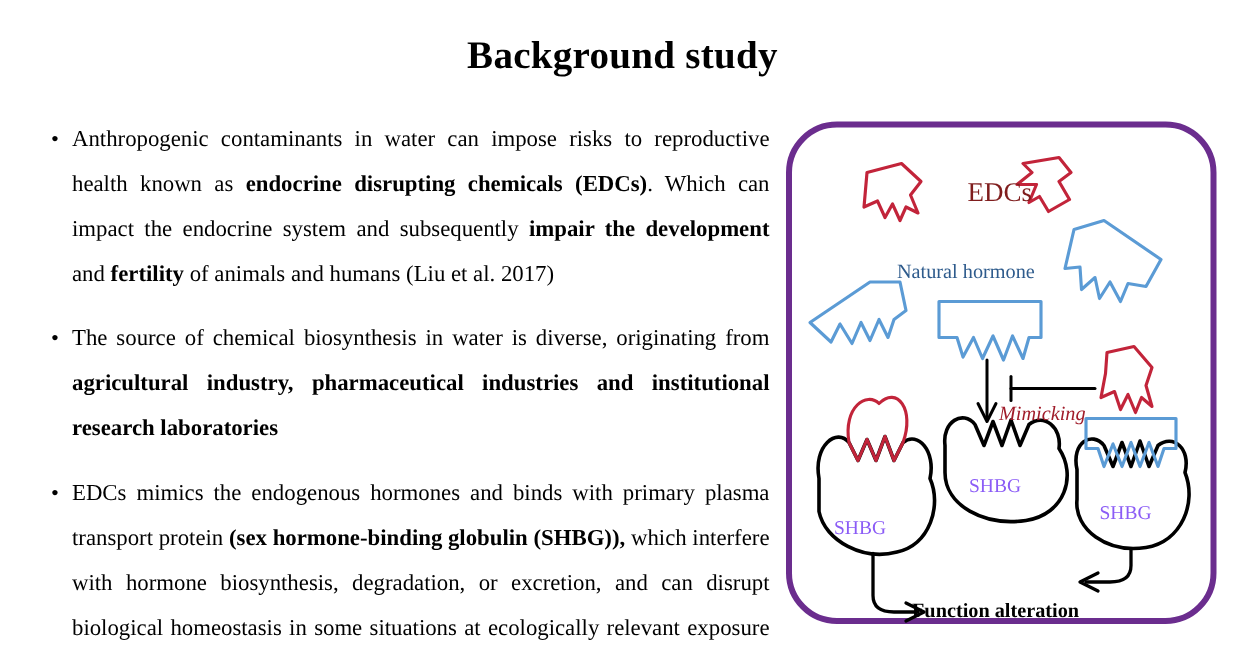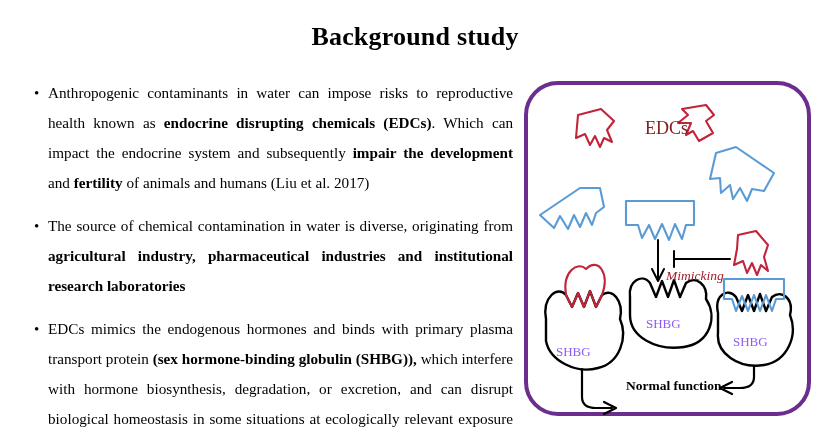--- a/index.html
+++ b/index.html
@@ -130,21 +130,21 @@
 
 <div id="bullet-list">
 
   <div class="bullet-item">
     <span class="bullet-marker">•</span>
     <span class="bullet-body"><span>Anthropogenic contaminants in water can impose risks to reproductive health known as </span><span style="font-weight: bold;">endocrine disrupting chemicals (EDCs)</span><span>. Which can impact the endocrine system and subsequently </span><span style="font-weight: bold;">impair the development</span><span> and </span><span style="font-weight: bold;">fertility</span><span> of animals and humans (Liu et al. 2017)</span></span>
   </div>
 
   <div class="bullet-item">
     <span class="bullet-marker">•</span>
-    <span class="bullet-body"><span>The source of chemical contamination in water is diverse, originating from </span><span style="font-weight: bold; font-family: Liberation Serif, serif;">agricultural industry, pharmaceutical industries and institutional research laboratories</span></span>
+    <span class="bullet-body"><span>The source of chemical biosynthesis in water is diverse, originating from </span><span style="font-weight: bold; font-family: Liberation Serif, serif;">agricultural industry, pharmaceutical industries and institutional research laboratories</span></span>
   </div>
 
   <div class="bullet-item">
     <span class="bullet-marker">•</span>
     <span class="bullet-body"><span>EDCs mimics the endogenous hormones and binds with primary plasma transport protein </span><span style="font-weight: bold;">(sex hormone-binding globulin (SHBG)),</span><span> which interfere with hormone biosynthesis, degradation, or excretion, and can disrupt biological homeostasis in some situations at ecologically relevant exposure amounts (</span><span class="spell-error">Benerjee</span><span> et al., 2022)</span></span>
   </div>
 
 </div>
 
 <div id="figure-panel">
@@ -209,19 +209,20 @@
       <path d="M76 317 L88 323 L76 329"></path>
     </g>
     <g stroke="#000000" stroke-width="2.2" fill="none" stroke-linecap="round" stroke-linejoin="round">
       <path d="M226 281 L226 292 C226 300 220 303 212 303 L196 303"></path>
       <path d="M204 297 L192 303 L204 309"></path>
     </g>
 
   </svg>
 
   <div class="fig-label" id="label-edcs">EDCs</div>
+  <div class="fig-label" id="label-natural-hormone">Natural hormone</div>
   <div class="fig-label" id="label-mimicking">Mimicking</div>
   <div class="fig-label label-shbg" id="label-shbg-left">SHBG</div>
   <div class="fig-label label-shbg" id="label-shbg-mid">SHBG</div>
   <div class="fig-label label-shbg" id="label-shbg-right">SHBG</div>
-  <div class="fig-label" id="label-normal-function">Normal function</div>
+  <div class="fig-label" id="label-function-alteration">Function alteration</div>
 
 </div>
 
 </body></html>

